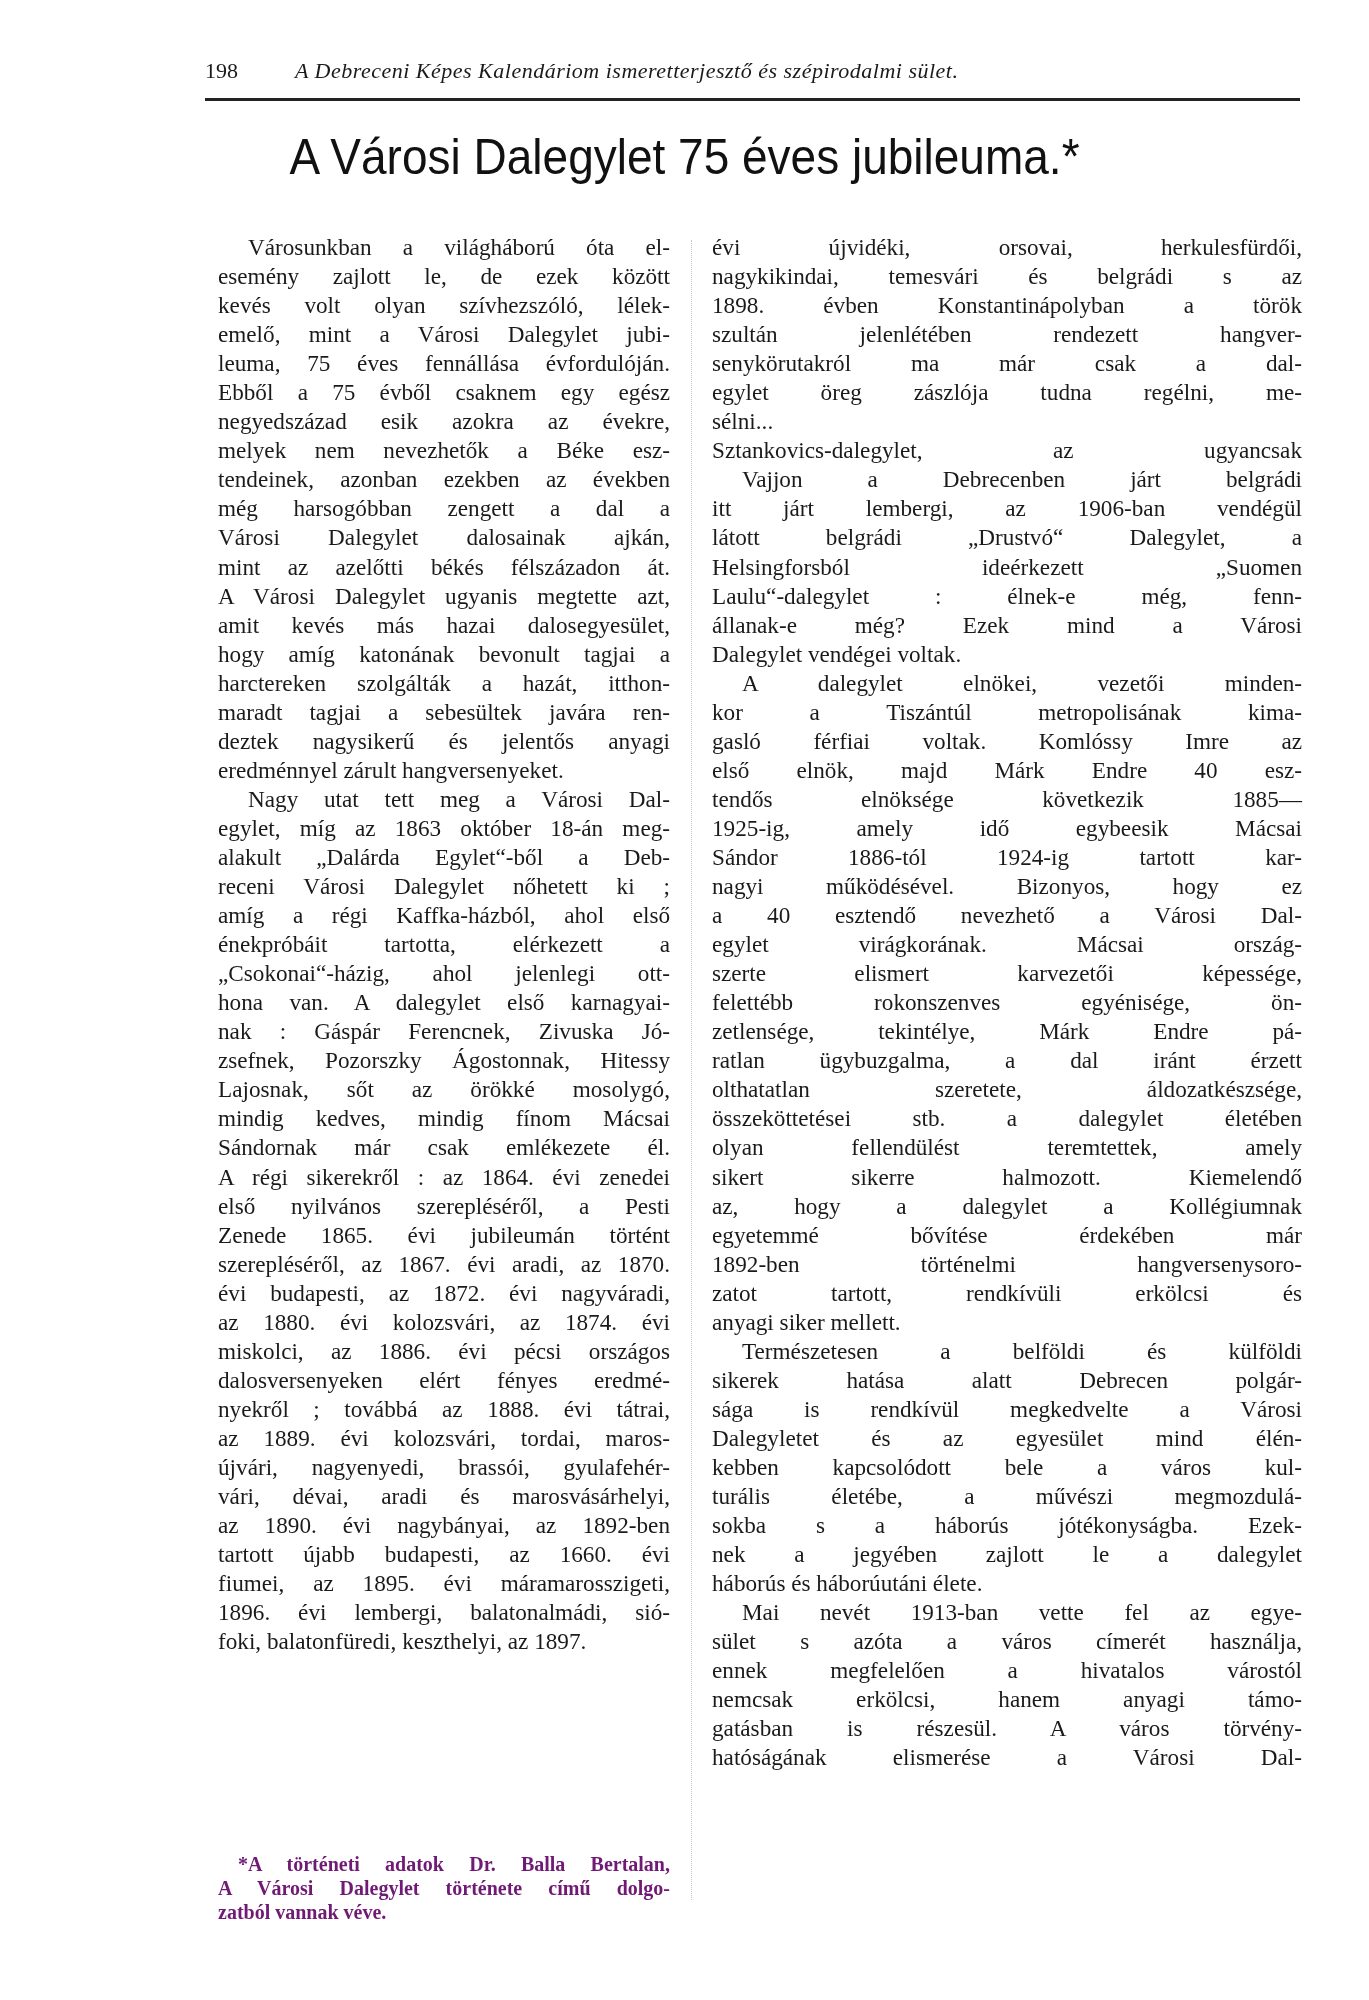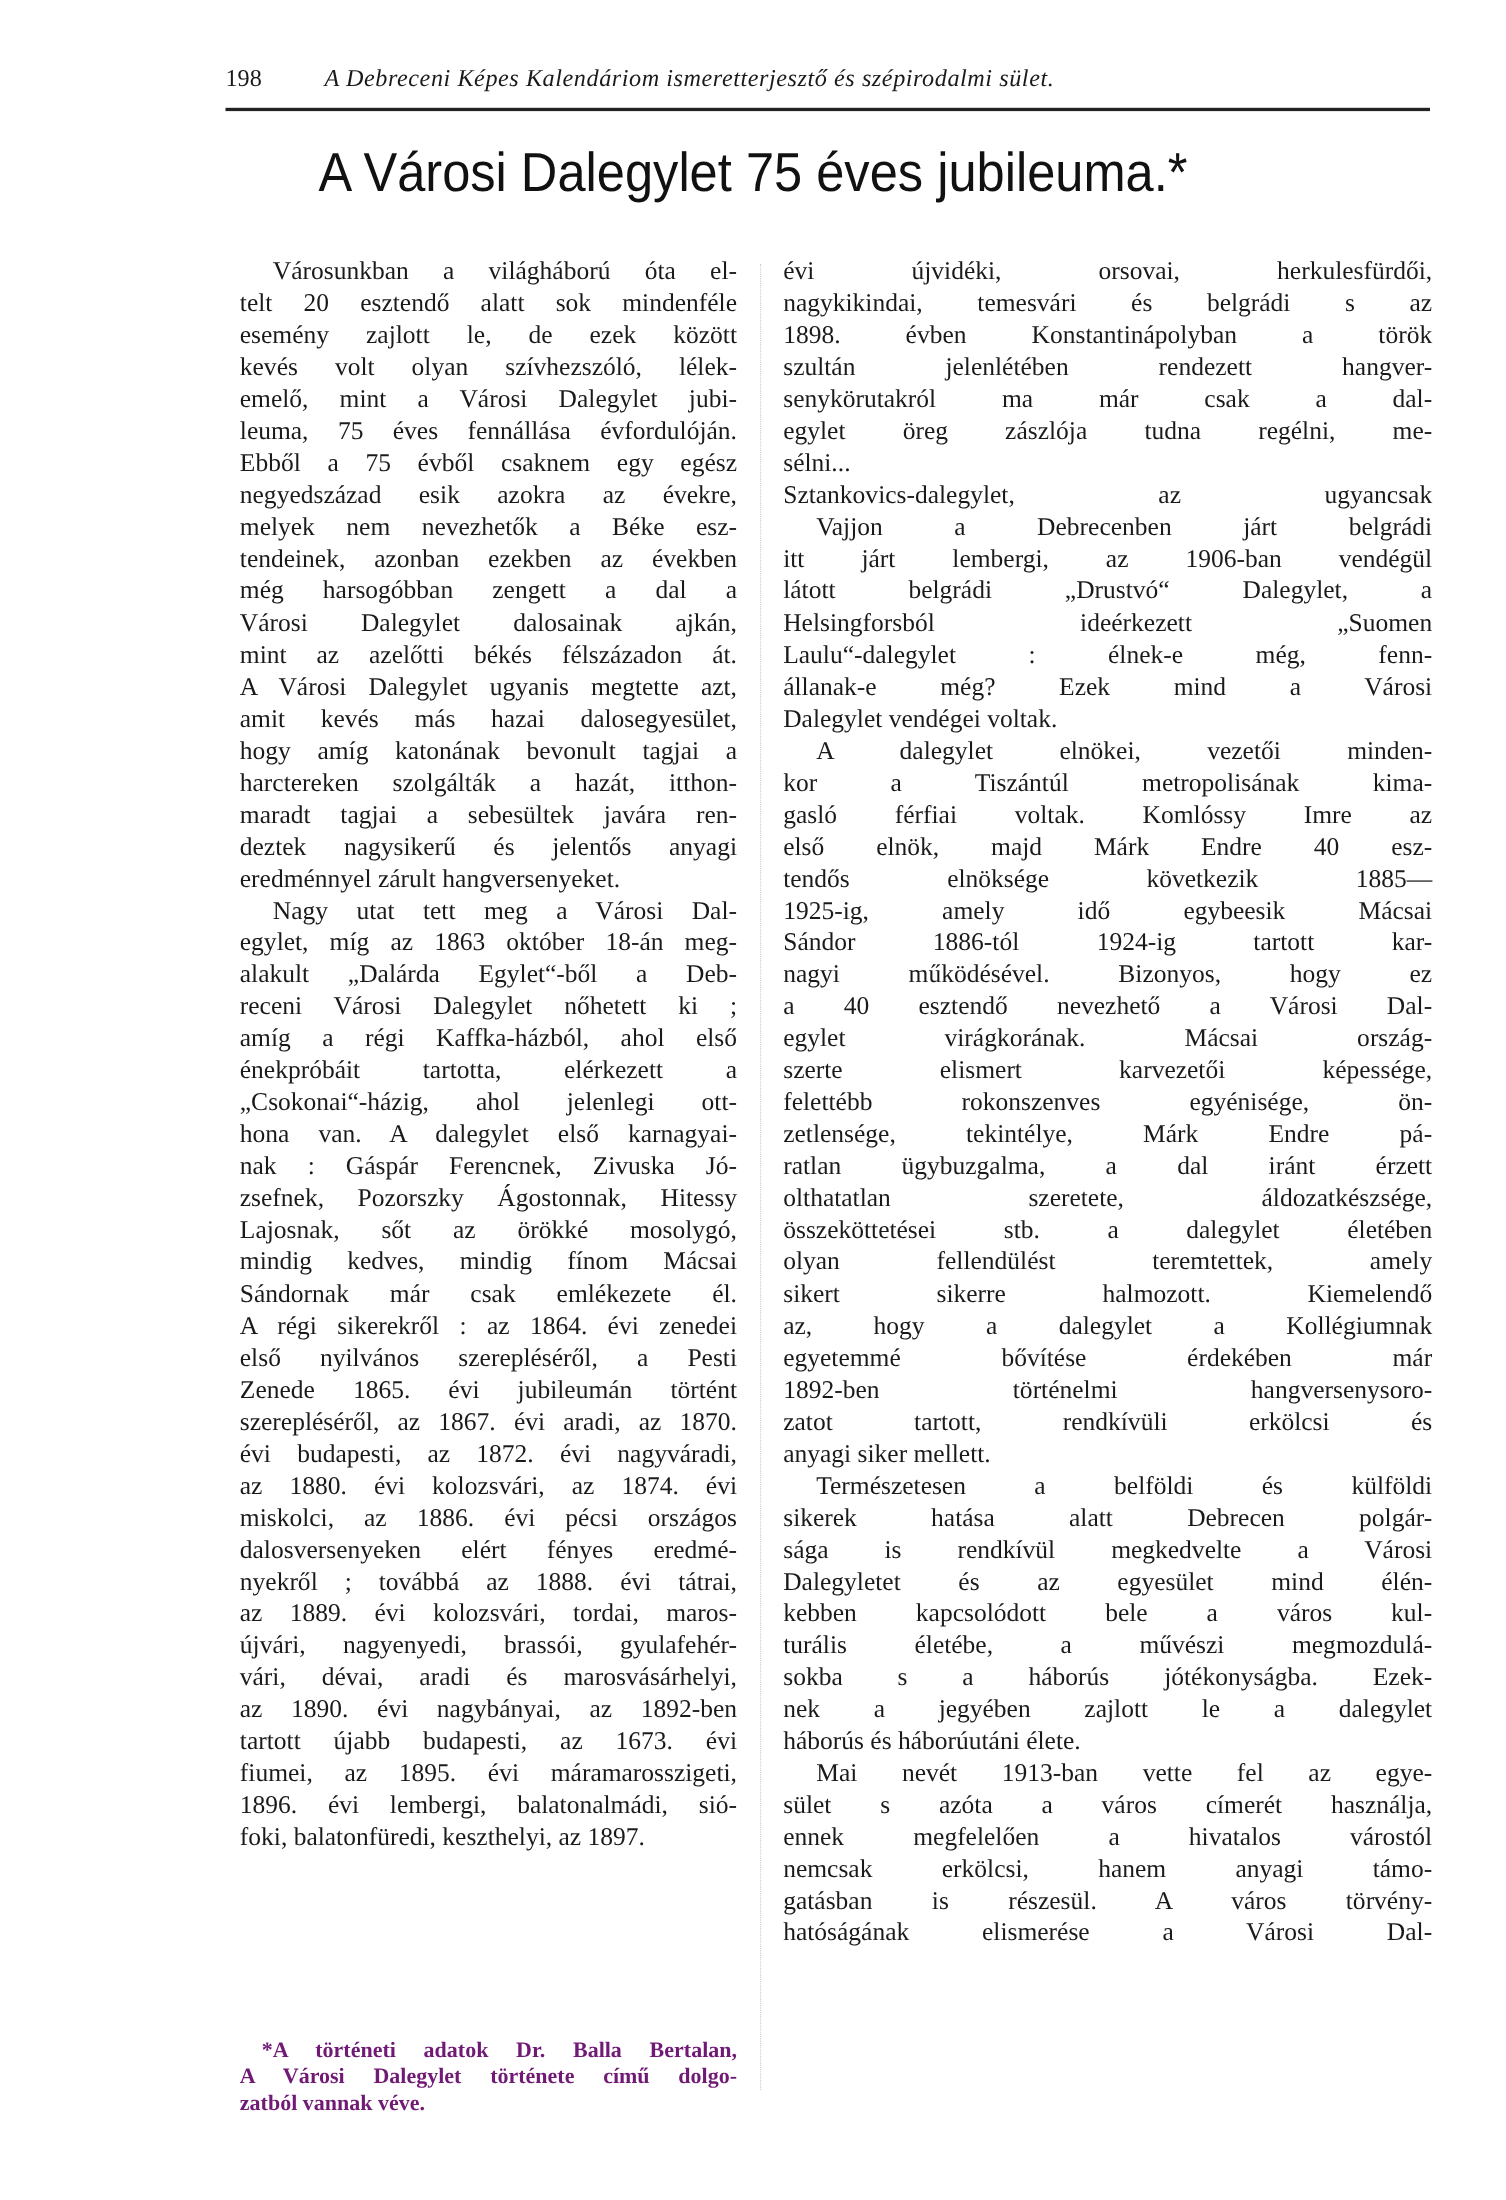--- a/index.html
+++ b/index.html
@@ -34,21 +34,20 @@
 <div class="running-head">
   <span class="page-num">198</span>
   <span class="running-title">A Debreceni Képes Kalendáriom ismeretterjesztő és szépirodalmi sület.</span>
 </div>
 <div class="head-rule"></div>
 
 <h1 class="article-title" style="margin:0;font-weight:normal;">A Városi Dalegylet 75 éves jubileuma.*</h1>
 
 <div class="col col-left" id="col-left">
     <span class="line indent">Városunkban a világháború óta el-</span>
-    <span class="line">telt 20 esztendő alatt sok mindenféle</span>
     <span class="line">esemény zajlott le, de ezek között</span>
     <span class="line">kevés volt olyan szívhezszóló, lélek-</span>
     <span class="line">emelő, mint a Városi Dalegylet jubi-</span>
     <span class="line">leuma, 75 éves fennállása évfordulóján.</span>
     <span class="line">Ebből a 75 évből csaknem egy egész</span>
     <span class="line">negyedszázad esik azokra az évekre,</span>
     <span class="line">melyek nem nevezhetők a Béke esz-</span>
     <span class="line">tendeinek, azonban ezekben az években</span>
     <span class="line">még harsogóbban zengett a dal a</span>
     <span class="line">Városi Dalegylet dalosainak ajkán,</span>
@@ -79,21 +78,21 @@
     <span class="line">szerepléséről, az 1867. évi aradi, az 1870.</span>
     <span class="line">évi budapesti, az 1872. évi nagyváradi,</span>
     <span class="line">az 1880. évi kolozsvári, az 1874. évi</span>
     <span class="line">miskolci, az 1886. évi pécsi országos</span>
     <span class="line">dalosversenyeken elért fényes eredmé-</span>
     <span class="line">nyekről ; továbbá az 1888. évi tátrai,</span>
     <span class="line">az 1889. évi kolozsvári, tordai, maros-</span>
     <span class="line">újvári, nagyenyedi, brassói, gyulafehér-</span>
     <span class="line">vári, dévai, aradi és marosvásárhelyi,</span>
     <span class="line">az 1890. évi nagybányai, az 1892-ben</span>
-    <span class="line">tartott újabb budapesti, az 1673. évi</span>
+    <span class="line">tartott újabb budapesti, az 1660. évi</span>
     <span class="line">fiumei, az 1895. évi máramarosszigeti,</span>
     <span class="line">1896. évi lembergi, balatonalmádi, sió-</span>
     <span class="line last">foki, balatonfüredi, keszthelyi, az 1897.</span>
   </div>
 <div class="divider"></div>
 <div class="col col-right" id="col-right">
     <span class="line">évi újvidéki, orsovai, herkulesfürdői,</span>
     <span class="line">nagykikindai, temesvári és belgrádi s az</span>
     <span class="line">1898. évben Konstantinápolyban a török</span>
     <span class="line">szultán jelenlétében rendezett hangver-</span>

